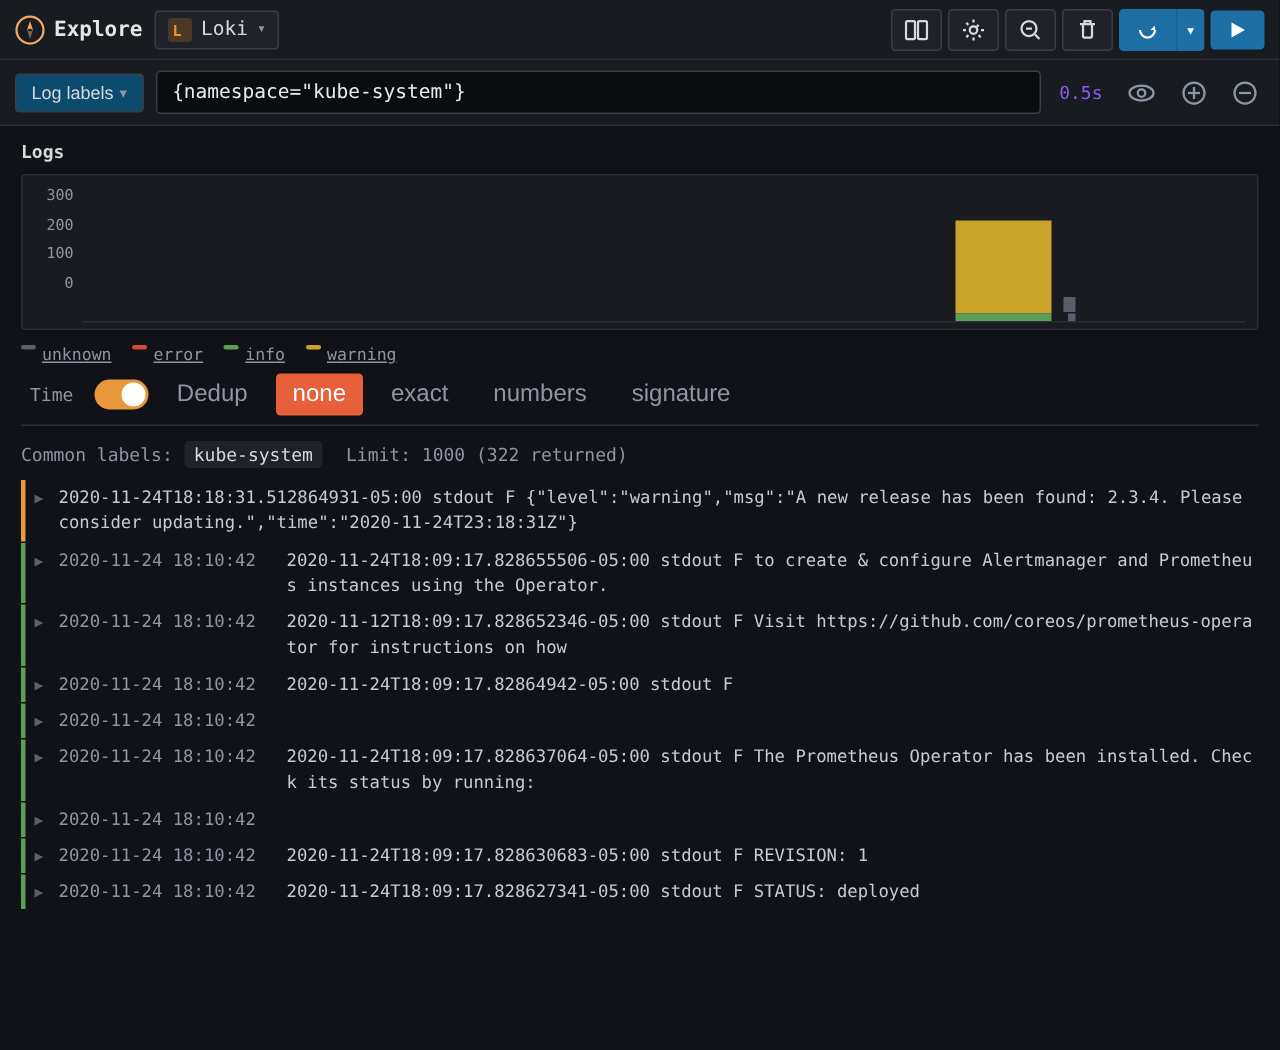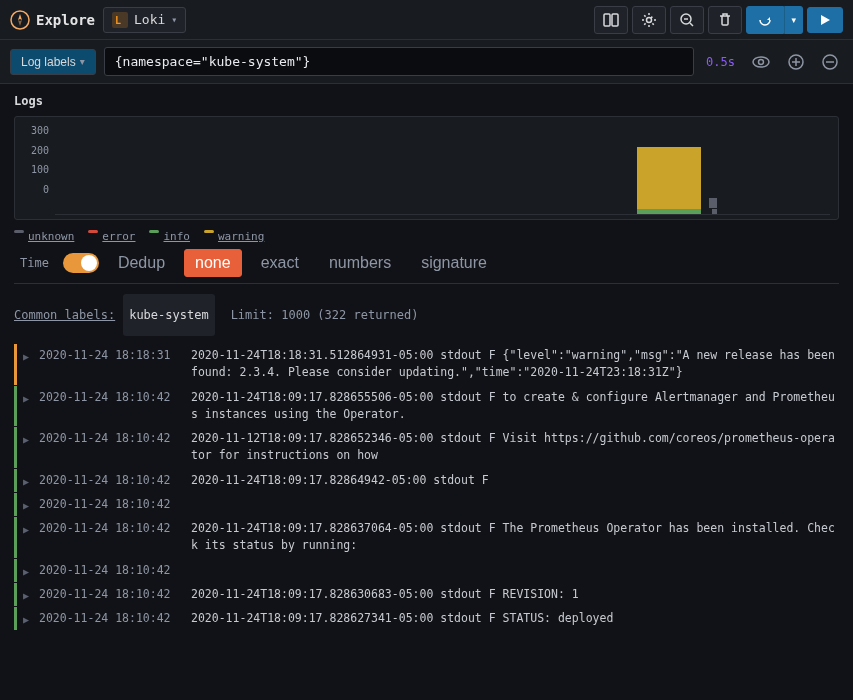--- a/index.html
+++ b/index.html
@@ -297,26 +297,26 @@
     
     .common-labels-bar {
       display: flex;
       align-items: center;
       gap: 8px;
       font-size: 12px;
       color: #8e96a5;
       margin-bottom: 6px;
       padding: 2px 0;
     }
-    .common-label-key { color: #8e96a5; text-decoration: underline; }
+    .common-label-key { color: #8e96a5; }
     .common-label-val {
       color: #d8d9da;
       background: #1f2229;
       border-radius: 3px;
-      padding: 14px 6px;
+      padding: 2px 6px;
     }
     .limit-text { color: #8e96a5; margin-left: 8px; }
 
     
     .log-rows { font-size: 11.5px; }
     .log-row {
       display: flex;
       align-items: flex-start;
       border-left: 3px solid #e8973a;
       margin-bottom: 1px;
@@ -526,21 +526,20 @@
     <div class="common-labels-bar">
       <span class="common-label-key">Common labels:</span>
       <span class="common-label-val">kube-system</span>
       <span class="limit-text">Limit: 1000 (322 returned)</span>
     </div>
 
     <div class="log-rows">
 
       <div class="log-row log-row-warning">
         <span class="log-row-toggle">▶</span>
-        <span class="log-row-time">2020-11-24 18:18:31</span>
         <span class="log-row-msg">2020-11-24T18:18:31.512864931-05:00 stdout F {"level":"warning","msg":"A new release has been found: 2.3.4. Please consider updating.","time":"2020-11-24T23:18:31Z"}</span>
       </div>
 
       <div class="log-row log-row-info">
         <span class="log-row-toggle">▶</span>
         <span class="log-row-time">2020-11-24 18:10:42</span>
         <span class="log-row-msg">2020-11-24T18:09:17.828655506-05:00 stdout F to create &amp; configure Alertmanager and Prometheus instances using the Operator.</span>
       </div>
 
       <div class="log-row log-row-info">

